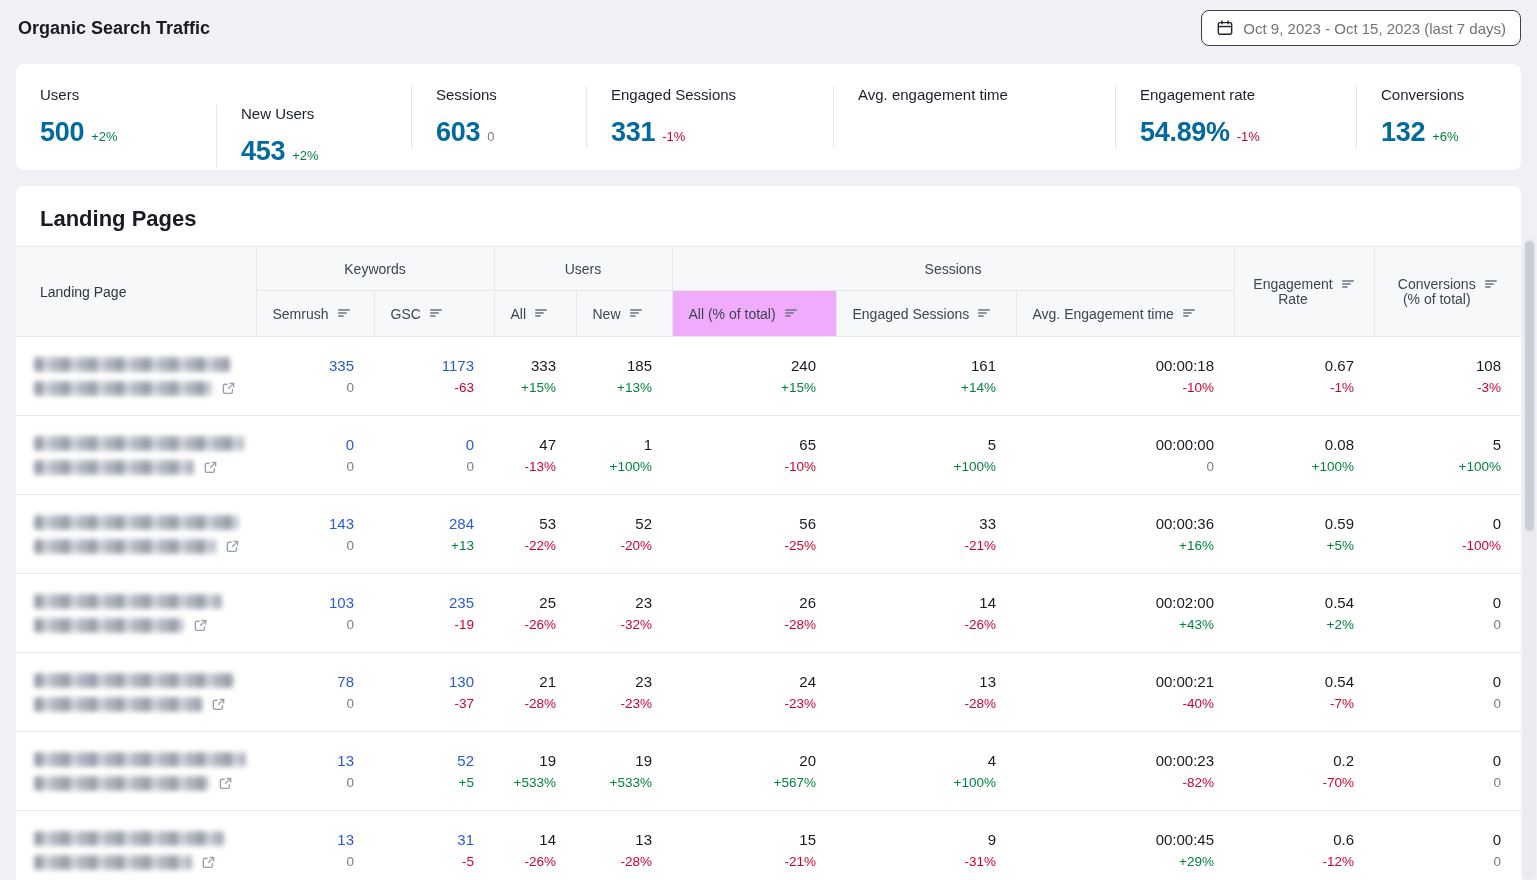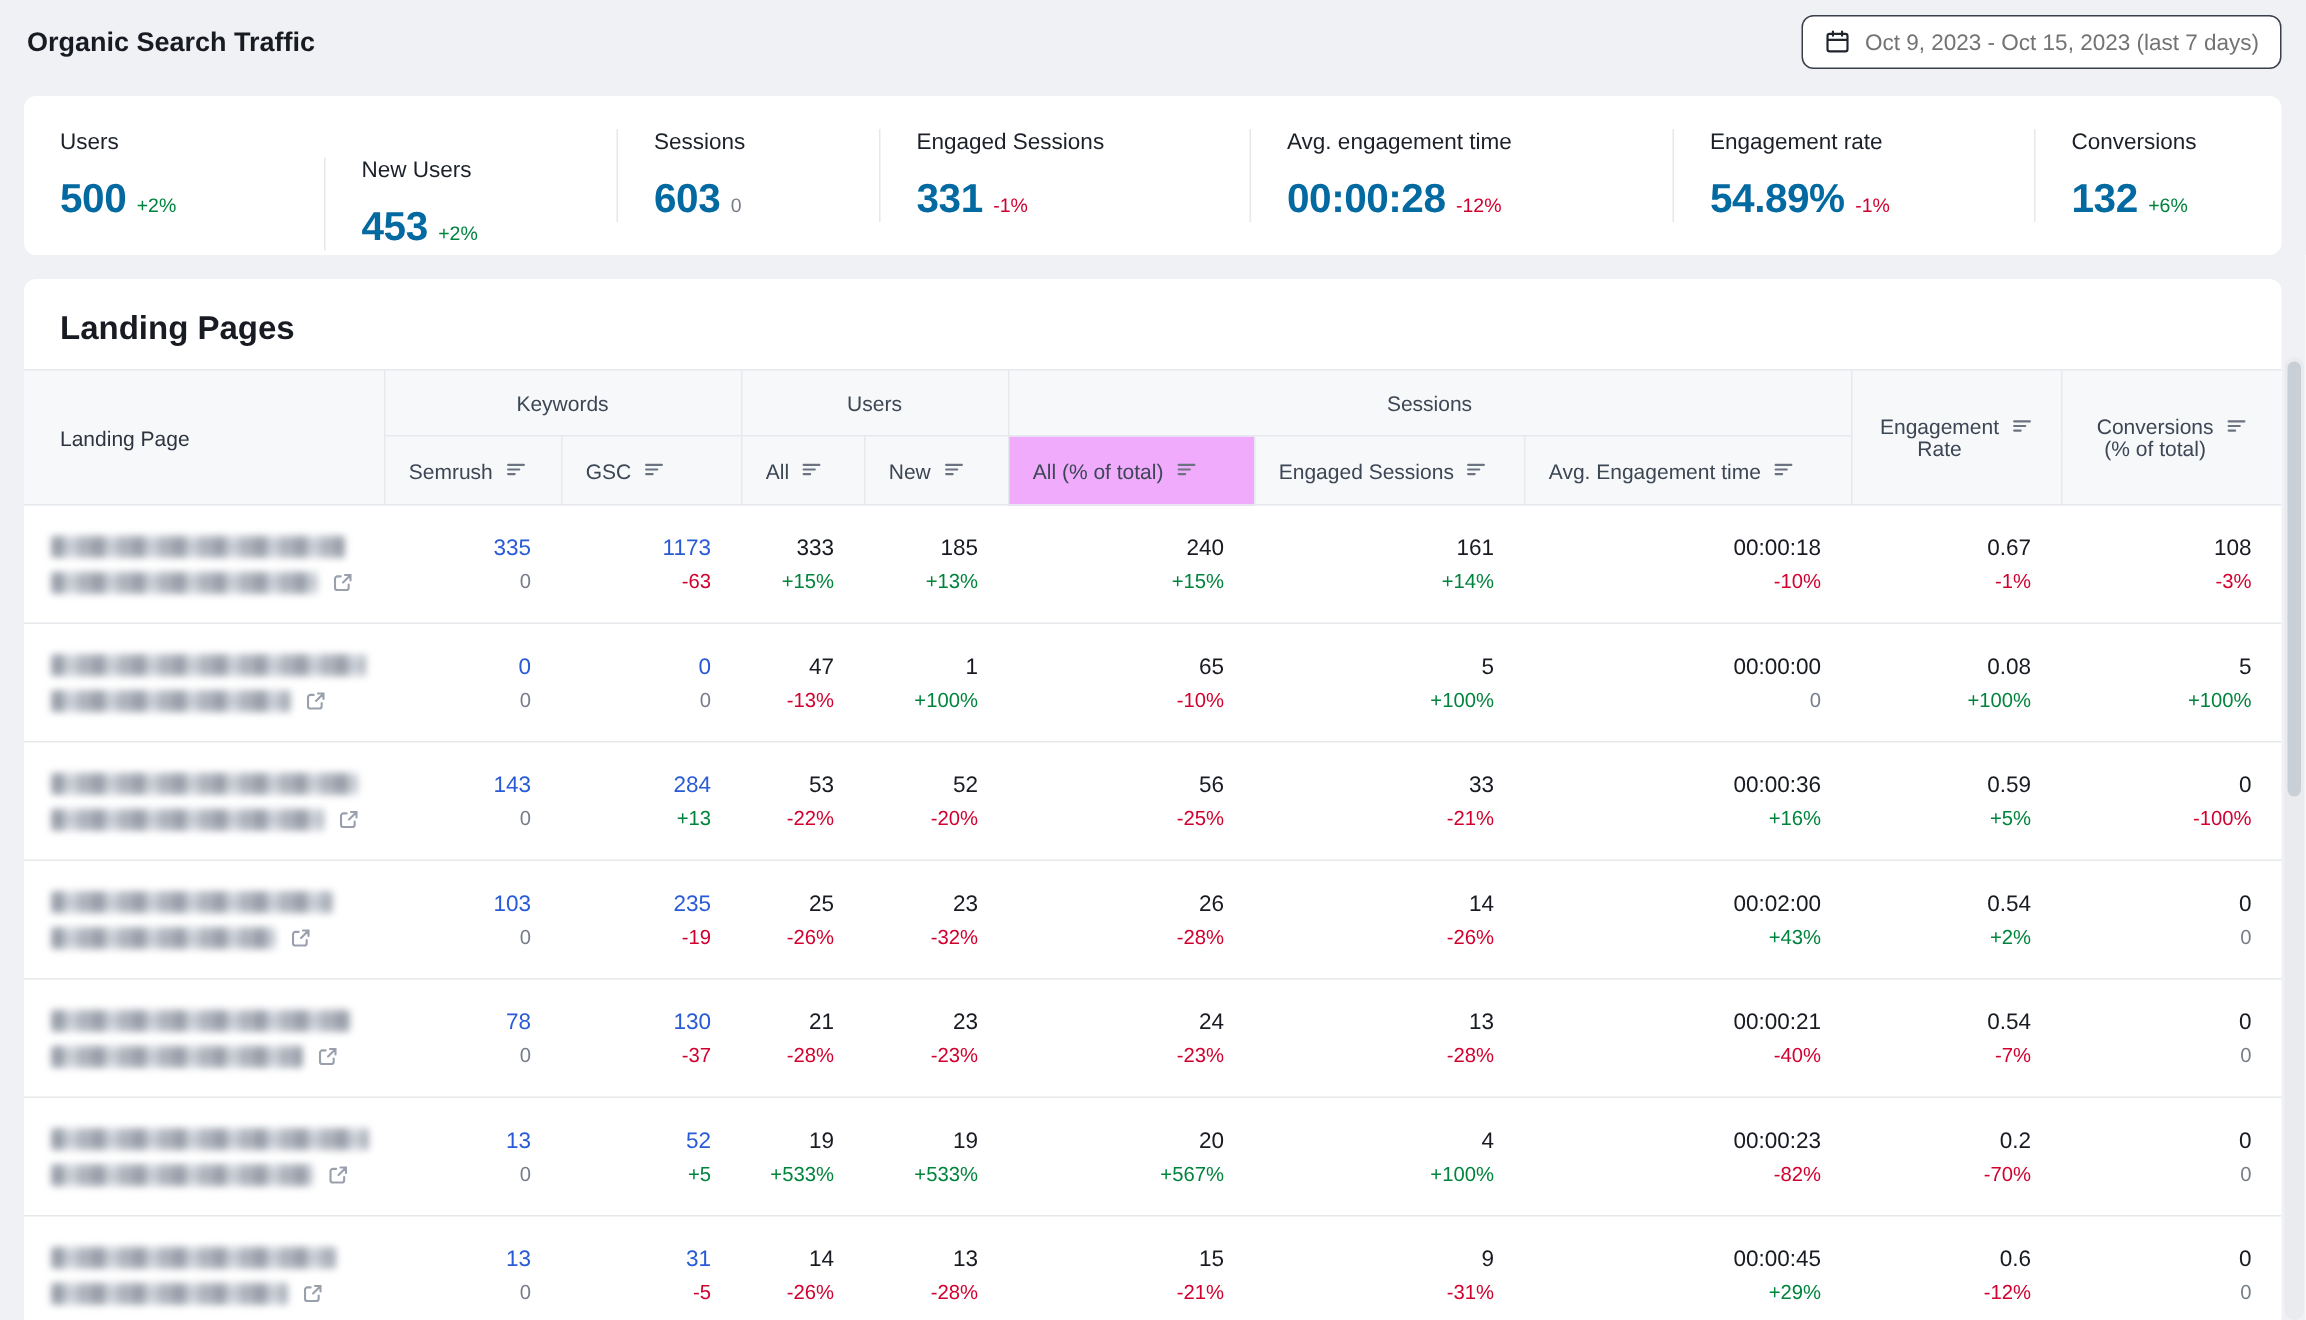--- a/index.html
+++ b/index.html
@@ -176,24 +176,20 @@
   </div>
     <div class="metric m-engaged">
     <div class="metric-label">Engaged Sessions</div>
     <div class="metric-value-row">
       <span class="metric-value">331</span>
       <span class="metric-delta t-down">-1%</span>
     </div>
   </div>
     <div class="metric m-avgtime">
     <div class="metric-label">Avg. engagement time</div>
-    <div class="metric-value-row">
-      <span class="metric-value">00:00:28</span>
-      <span class="metric-delta t-down">-12%</span>
-    </div>
   </div>
     <div class="metric m-rate">
     <div class="metric-label">Engagement rate</div>
     <div class="metric-value-row">
       <span class="metric-value">54.89%</span>
       <span class="metric-delta t-down">-1%</span>
     </div>
   </div>
     <div class="metric m-conv">
     <div class="metric-label">Conversions</div>

